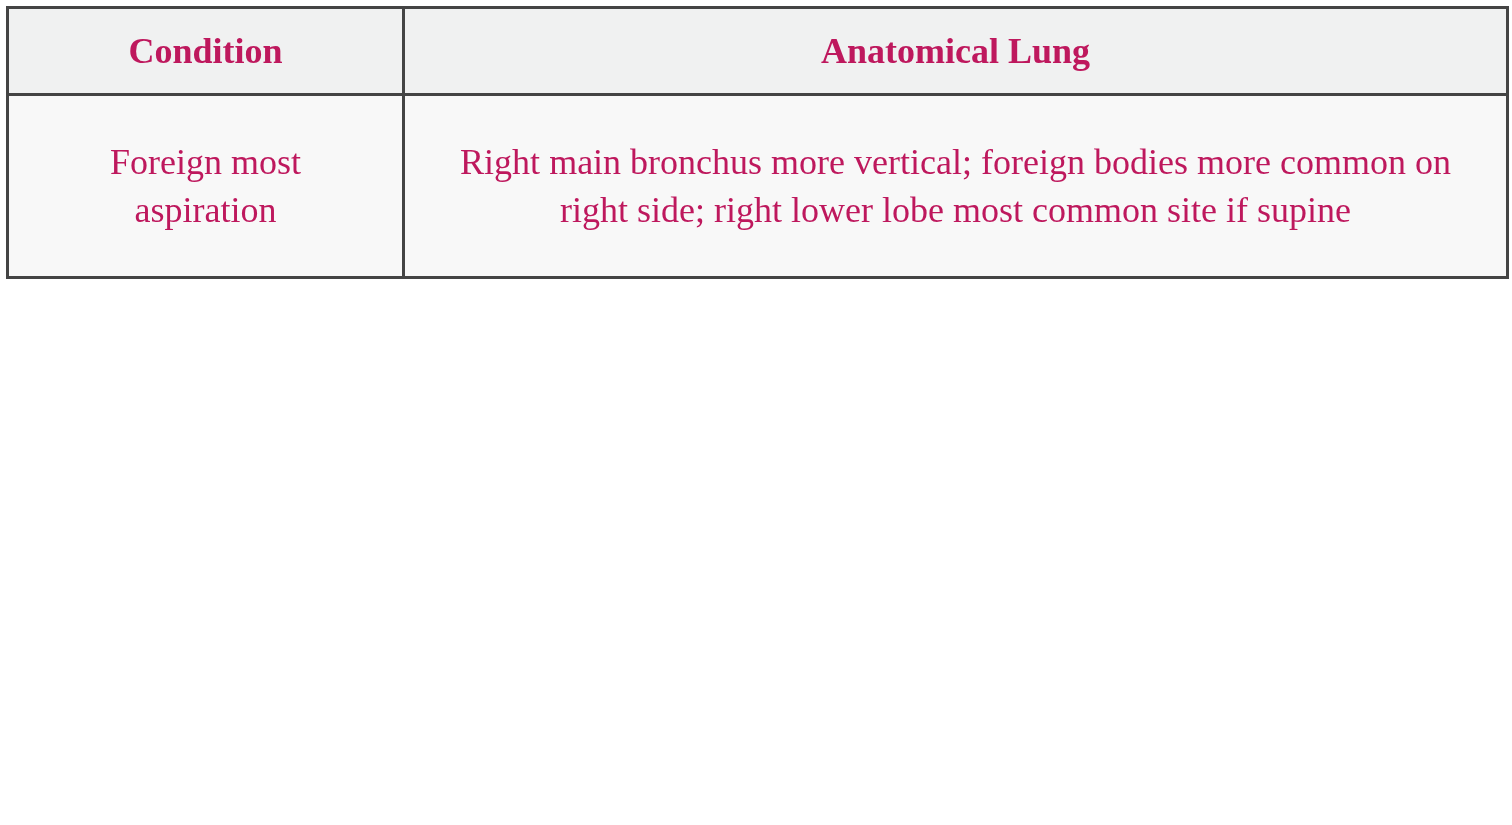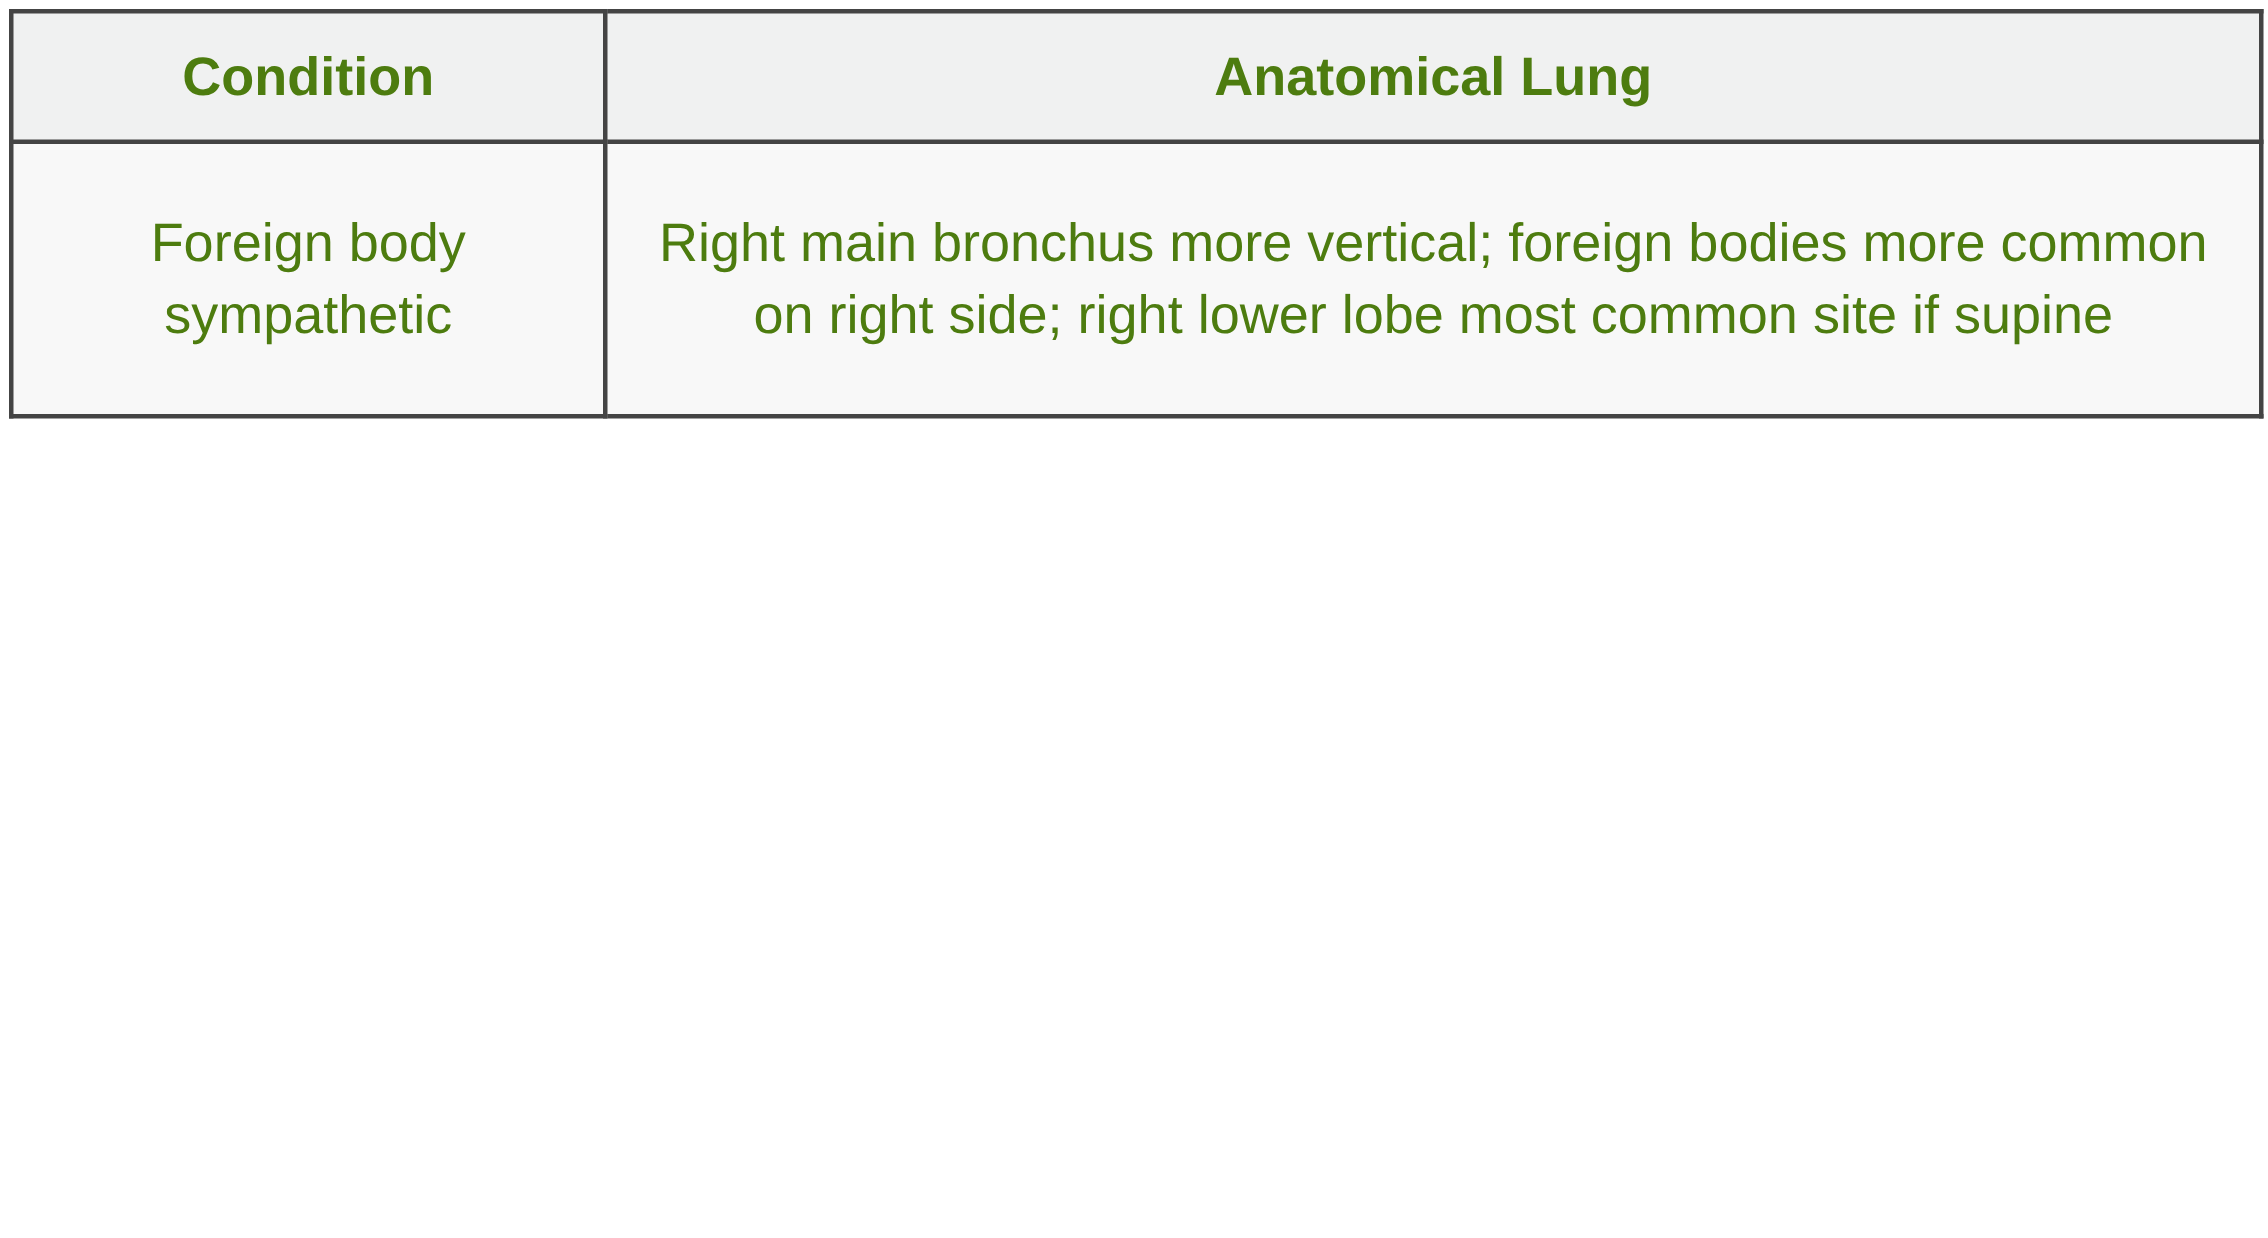--- a/index.html
+++ b/index.html
@@ -10,22 +10,22 @@
       height: 825px;
       overflow: hidden;
     }
     .wrap {
       position: absolute;
       left: 6px;
       top: 6px;
     }
     table {
       border-collapse: collapse;
-      font-family: Liberation Sans, sans-serif;
-      color: #4d7c0f;
+      font-family: Liberation Serif, serif;
+      color: #be185d;
     }
     th, td {
       border: 3px solid #444444;
       text-align: center;
       vertical-align: middle;
       padding: 0 16px;
       font-size: 36px;
       line-height: 48px;
     }
     th {
@@ -53,18 +53,18 @@
       <col class="c2">
     </colgroup>
     <thead>
       <tr>
         <th>Condition</th>
         <th>Anatomical Lung</th>
       </tr>
     </thead>
     <tbody>
       <tr class="r3">
-        <td style="padding:0 60px;">Foreign body sympathetic</td>
+        <td style="padding:0 60px;">Foreign most aspiration</td>
         <td style="padding:0 20px;">Right main bronchus more vertical; foreign bodies more common on right side; right lower lobe most common site if supine</td>
       </tr>
     </tbody>
   </table>
 </div>
 
 </body></html>

